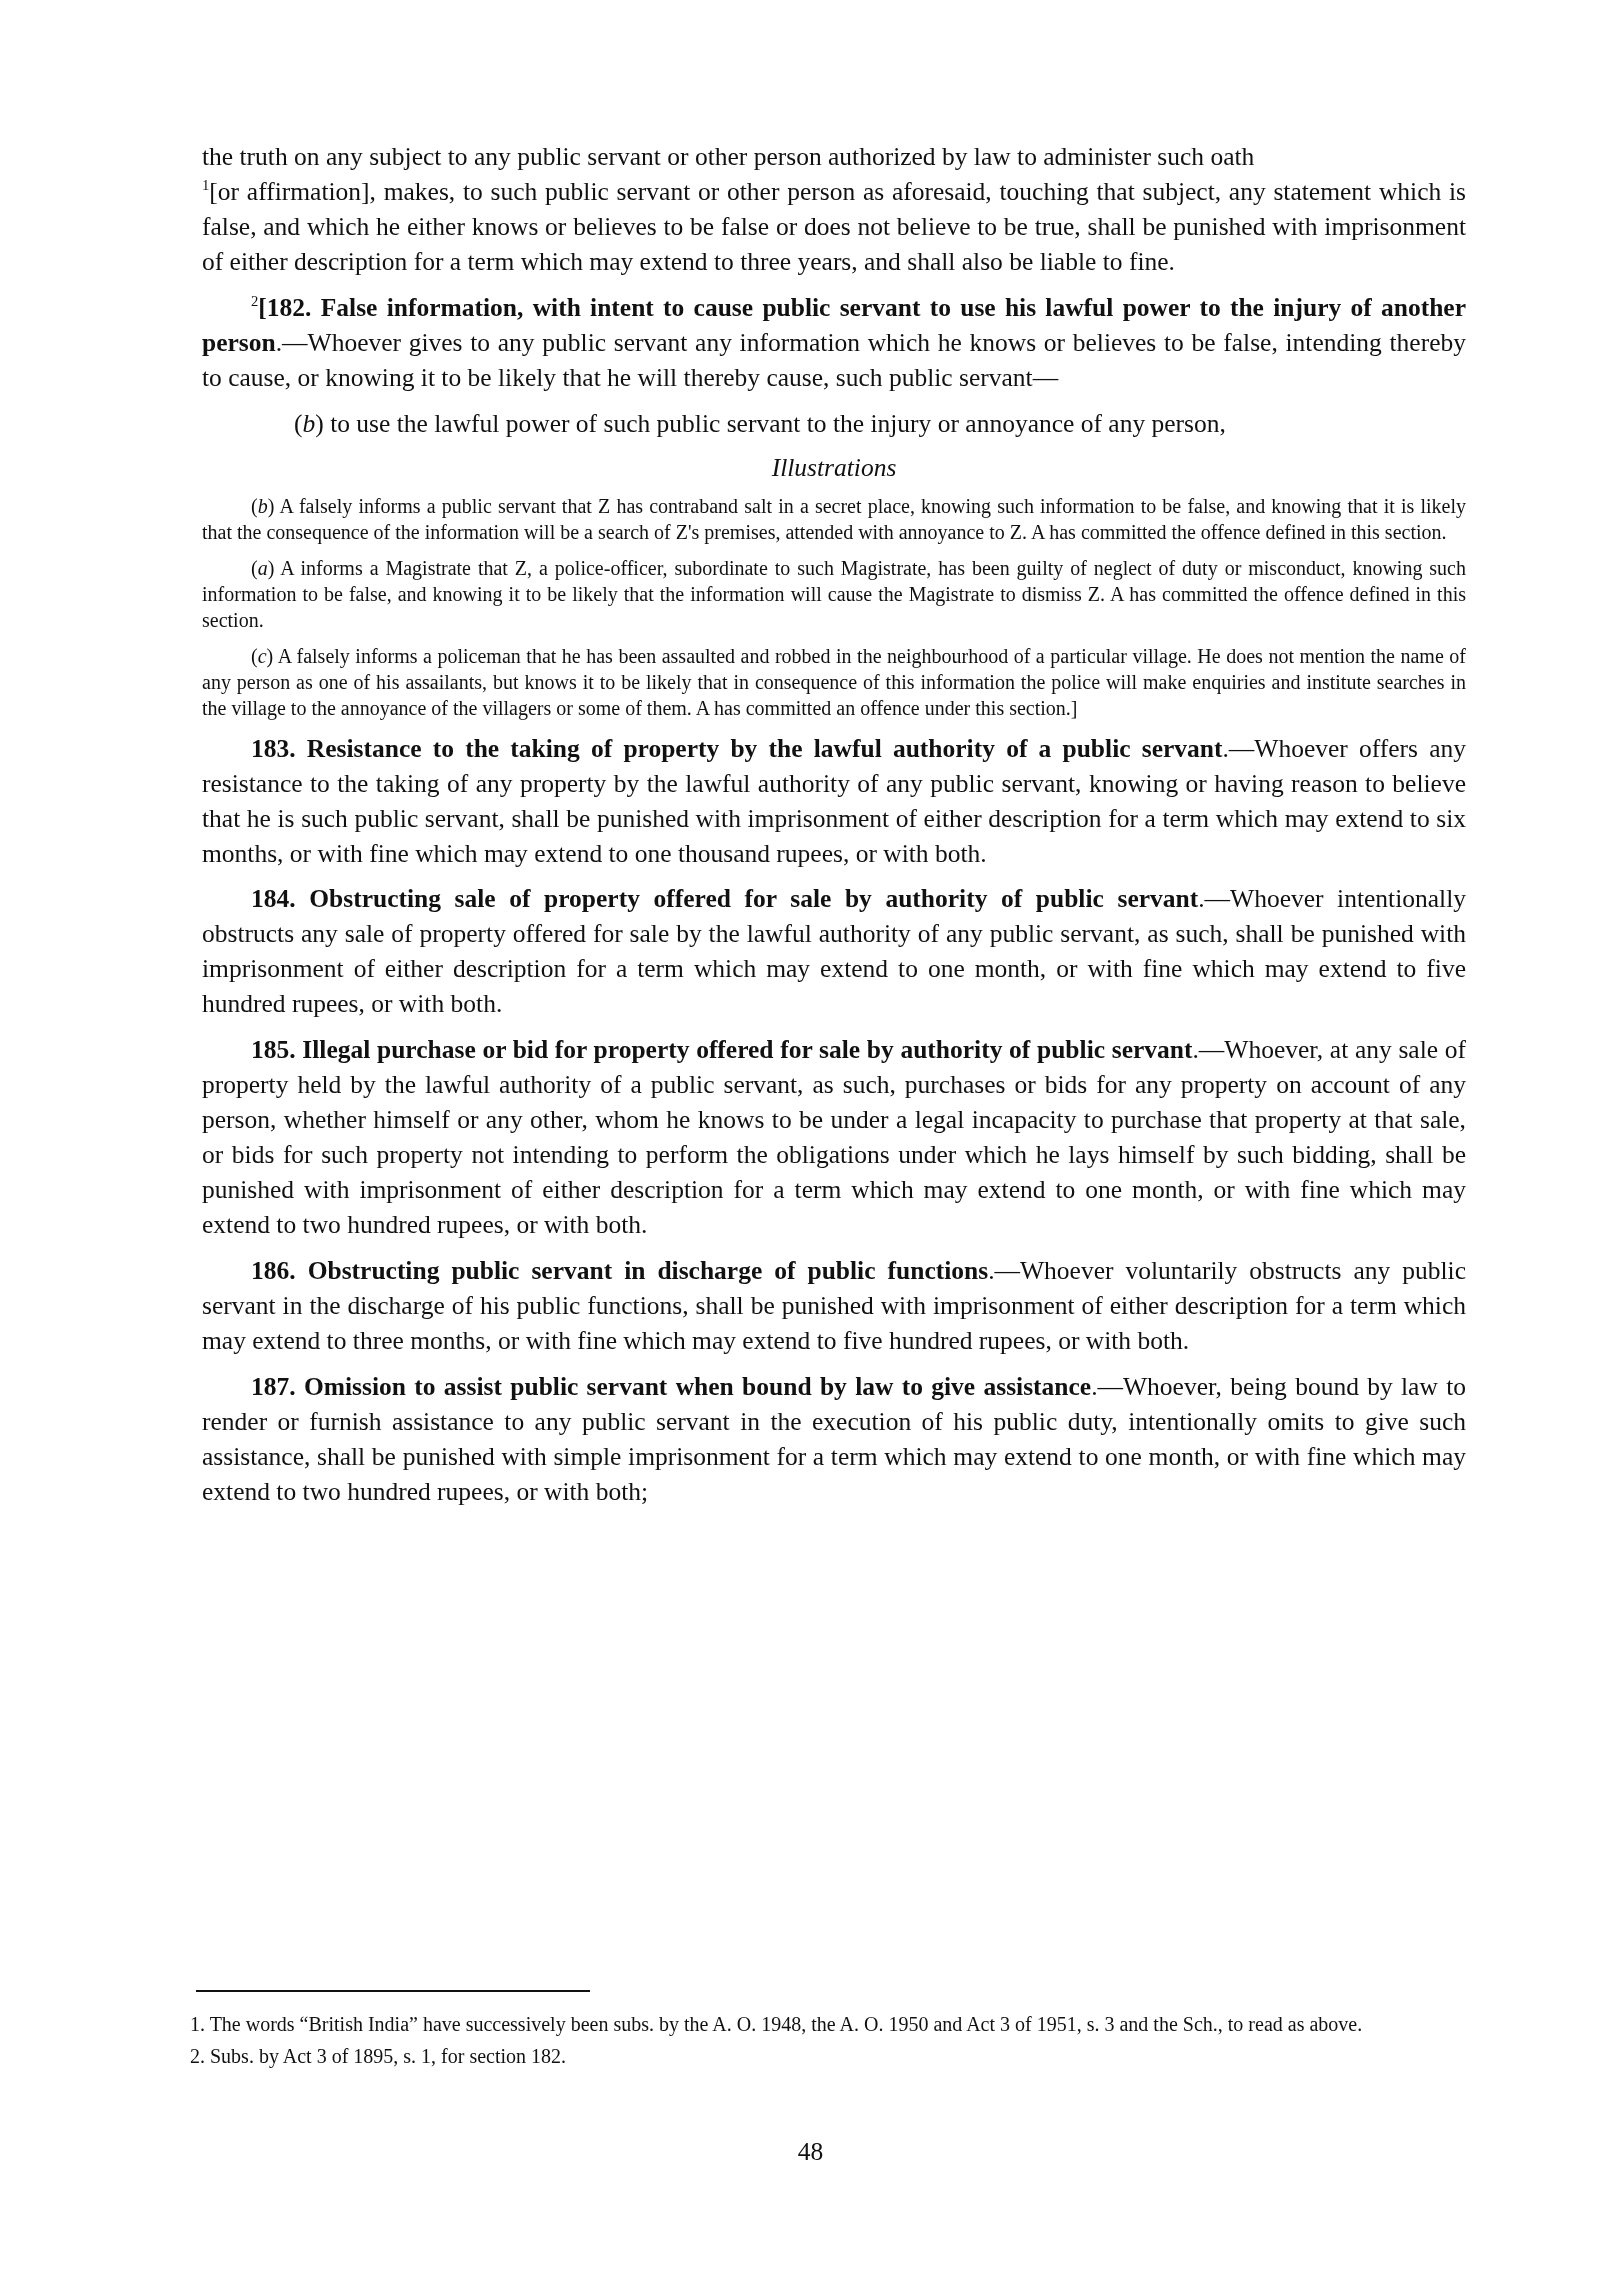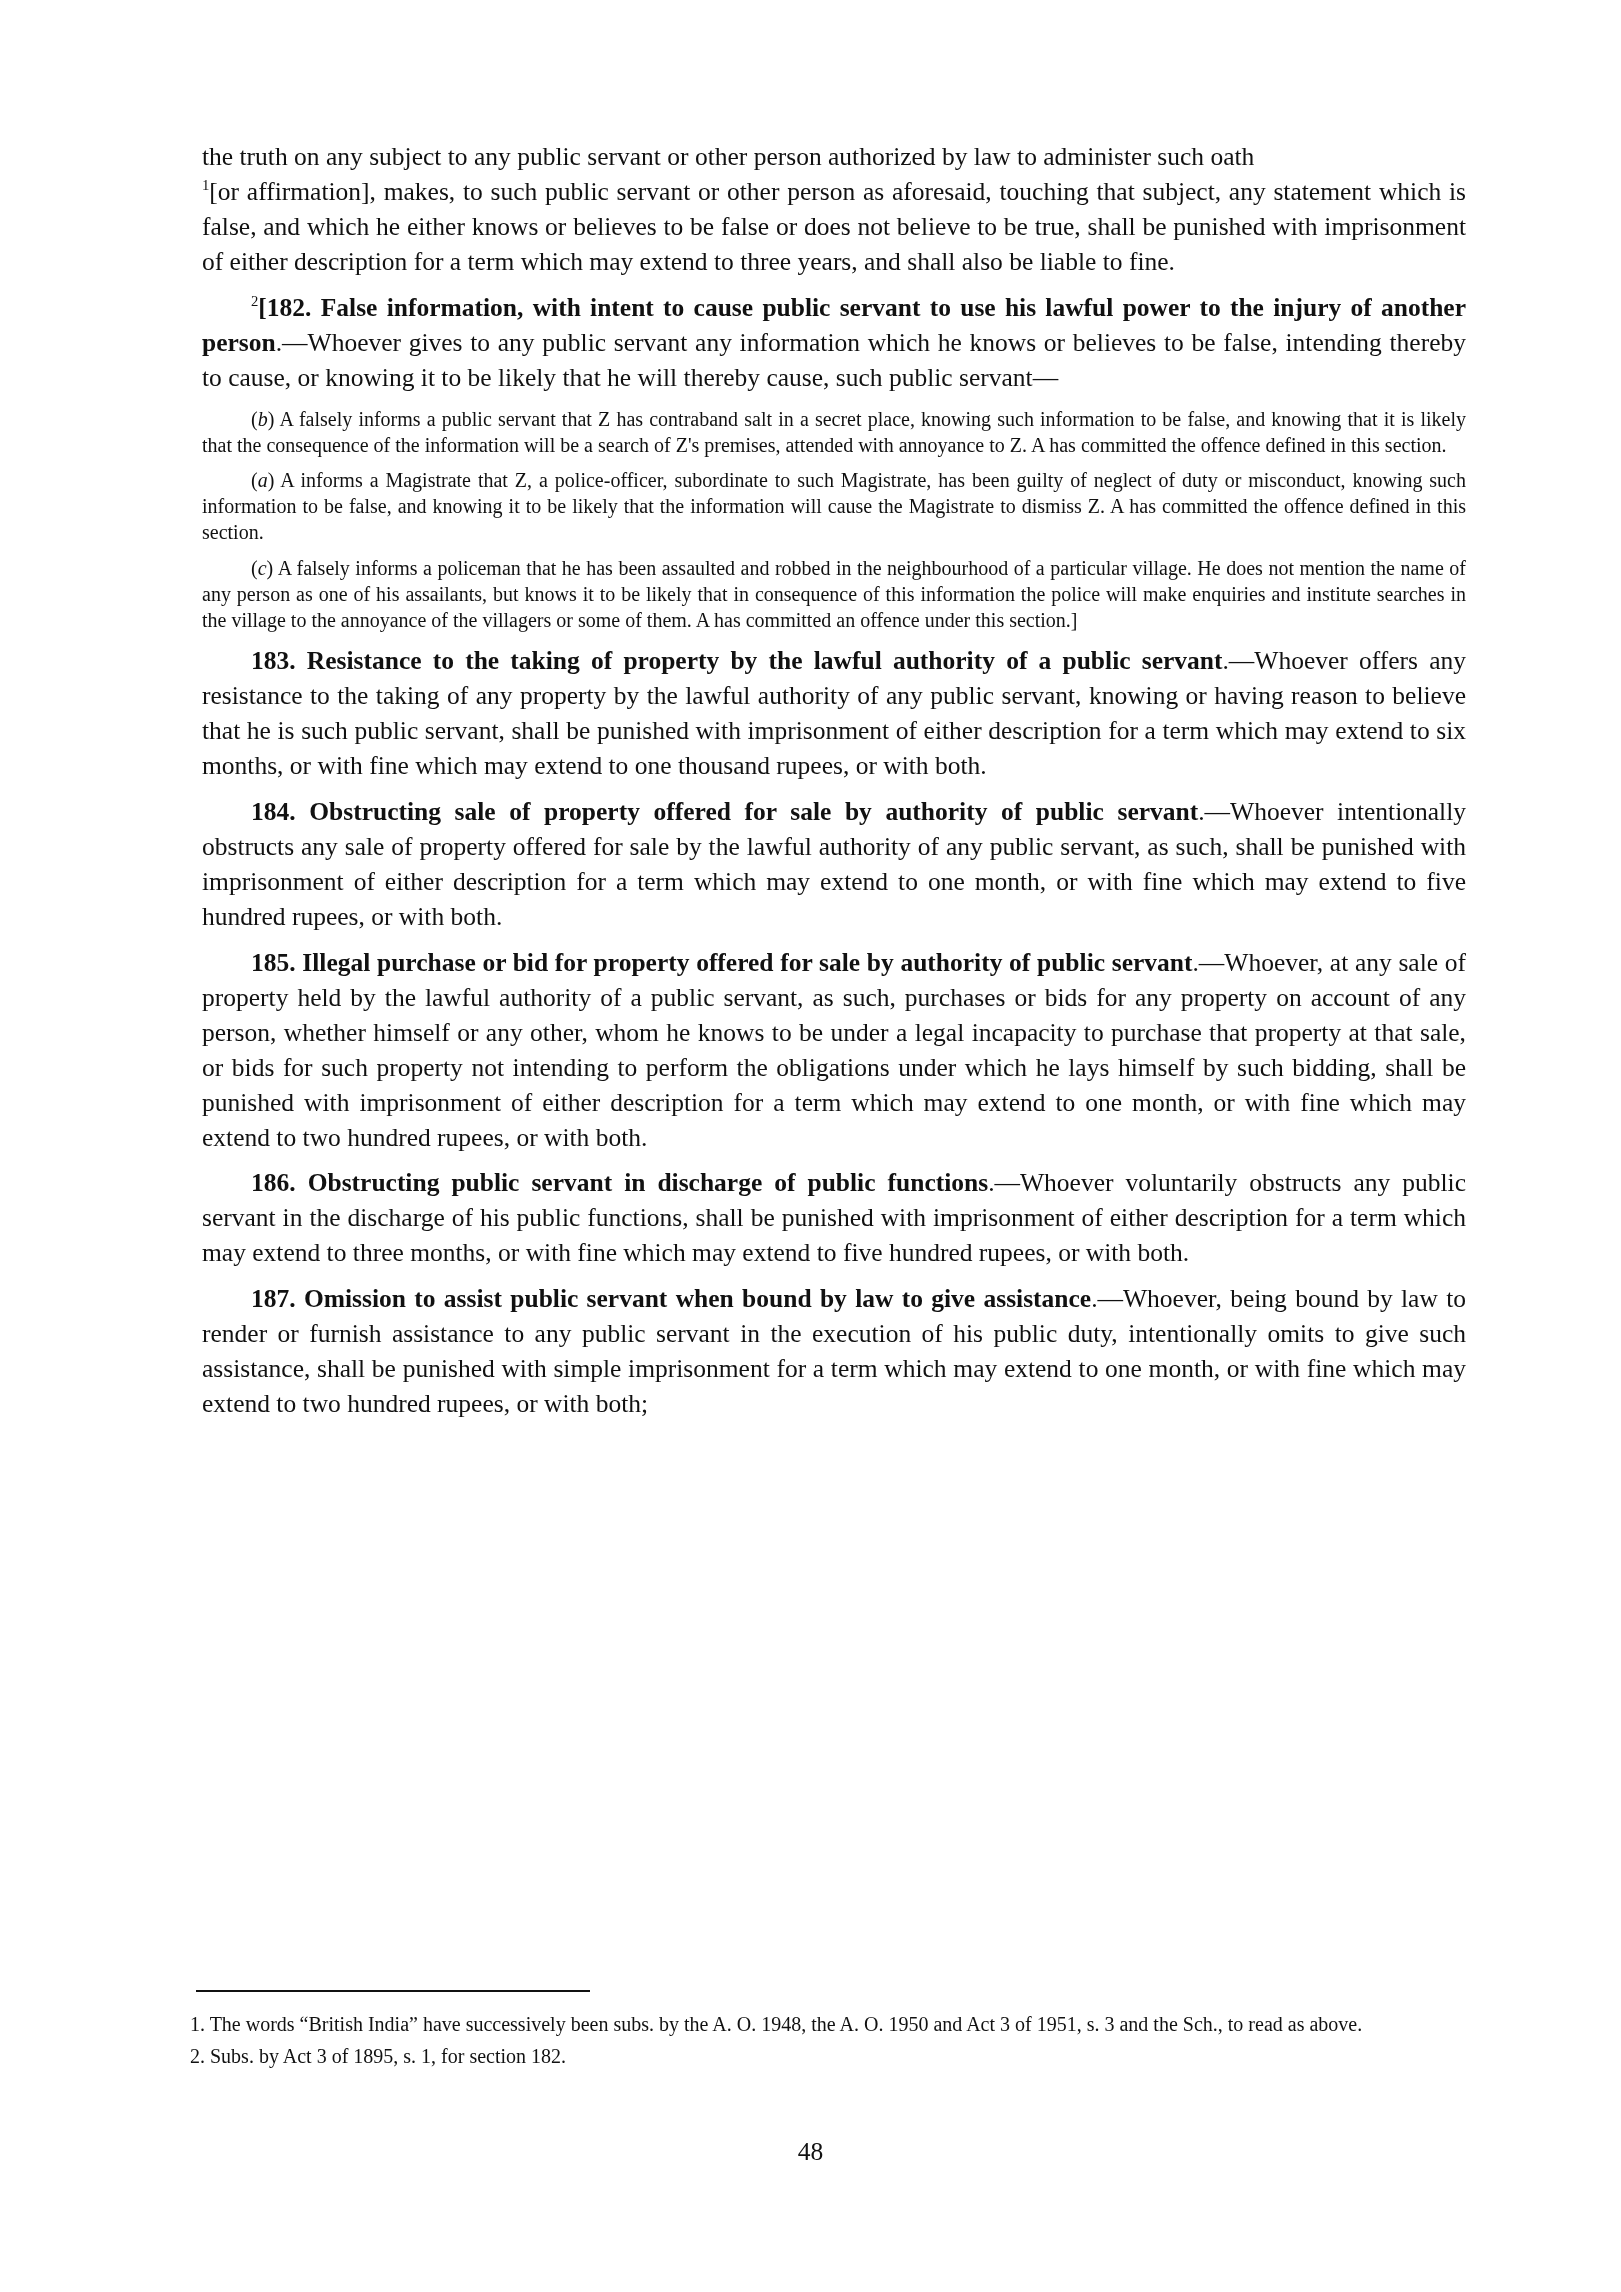--- a/index.html
+++ b/index.html
@@ -47,22 +47,24 @@
   </style>
 </head>
 <body>
 
 <div class="page">
 
   <p class="body-text para"><span>the truth on any subject to any public servant or other person authorized by law to administer such oath </span><br><sup>1</sup><span>[or affirmation], makes, to such public servant or other person as aforesaid, touching that subject, any statement which is false, and which he either knows or believes to be false or does not believe to be true, shall be punished with imprisonment of either description for a term which may extend to three years, and shall also be liable to fine.</span></p>
 
   <p class="body-text indent para"><sup>2</sup><span class="heading-bold">[</span><span class="heading-bold">182. False information, with intent to cause public servant to use his lawful power to the injury of another person</span><span>.—Whoever gives to any public servant any information which he knows or believes to be false, intending thereby to cause, or knowing it to be likely that he will thereby cause, such public servant—</span></p>
 
+  <p class="clause">(<em>b</em>)<span> to use the lawful power of such public servant to the injury or annoyance of any person,</span></p>
 
 
+  <p class="illus-title">Illustrations</p>
 
   <p class="illus">(<em>b</em>)<span> A falsely informs a public servant that Z has contraband salt in a secret place, knowing such information to be false, and knowing that it is likely that the consequence of the information will be a search of Z's premises, attended with annoyance to Z. A has committed the offence defined in this section.</span></p>
   <p class="illus">(<em>a</em>)<span> A informs a Magistrate that Z, a police-officer, subordinate to such Magistrate, has been guilty of neglect of duty or misconduct, knowing such information to be false, and knowing it to be likely that the information will cause the Magistrate to dismiss Z. A has committed the offence defined in this section.</span></p>
   <p class="illus">(<em>c</em>)<span> A falsely informs a policeman that he has been assaulted and robbed in the neighbourhood of a particular village. He does not mention the name of any person as one of his assailants, but knows it to be likely that in consequence of this information the police will make enquiries and institute searches in the village to the annoyance of the villagers or some of them. A has committed an offence under this section.]</span></p>
 
   <p class="body-text indent para"><span class="heading-bold">183. Resistance to the taking of property by the lawful authority of a public servant</span><span>.—Whoever offers any resistance to the taking of any property by the lawful authority of any public servant, knowing or having reason to believe that he is such public servant, shall be punished with imprisonment of either description for a term which may extend to six months, or with fine which may extend to one thousand rupees, or with both.</span></p>
 
   <p class="body-text indent para"><span class="heading-bold">184. Obstructing sale of property offered for sale by authority of public servant</span><span>.—Whoever intentionally obstructs any sale of property offered for sale by the lawful authority of any public servant, as such, shall be punished with imprisonment of either description for a term which may extend to one month, or with fine which may extend to five hundred rupees, or with both.</span></p>
 
   <p class="body-text indent para"><span class="heading-bold">185. Illegal purchase or bid for property offered for sale by authority of public servant</span><span>.—Whoever, at any sale of property held by the lawful authority of a public servant, as such, purchases or bids for any property on account of any person, whether himself or any other, whom he knows to be under a legal incapacity to purchase that property at that sale, or bids for such property not intending to perform the obligations under which he lays himself by such bidding, shall be punished with imprisonment of either description for a term which may extend to one month, or with fine which may extend to two hundred rupees, or with both.</span></p>

